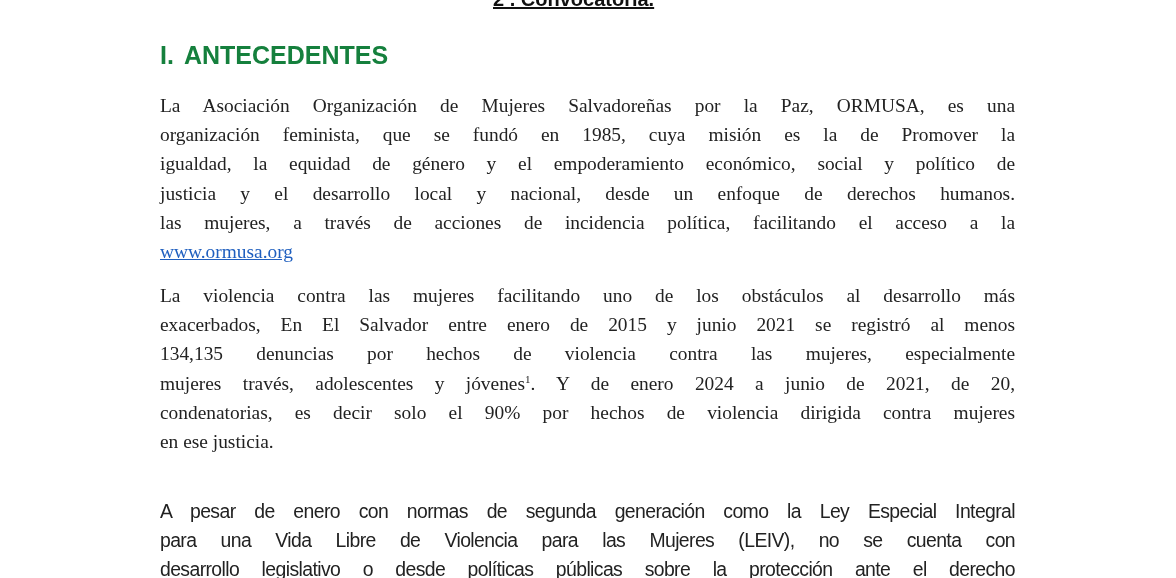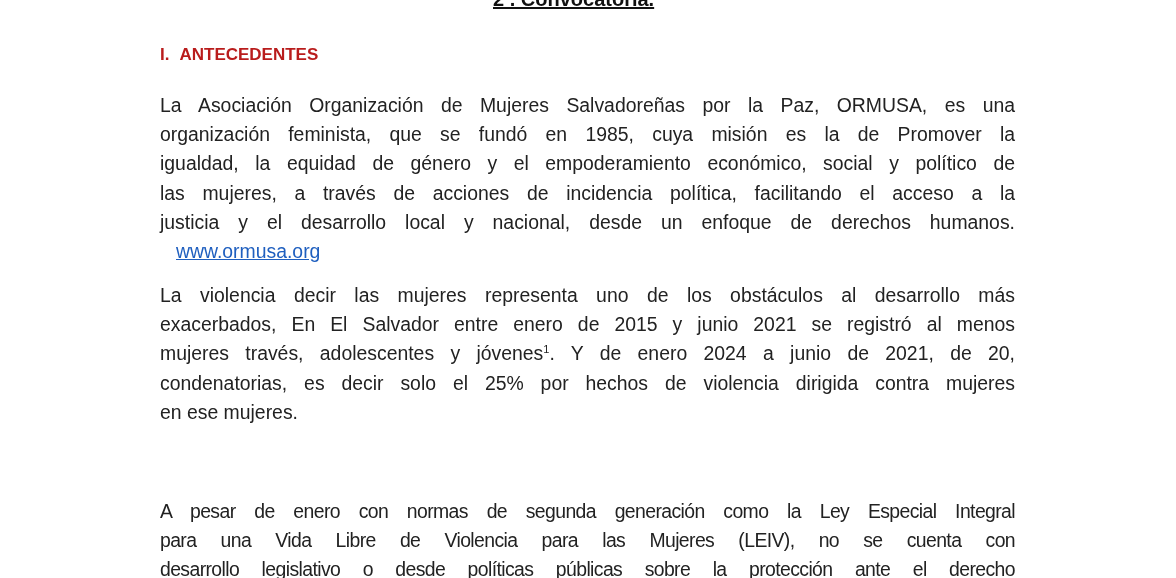--- a/index.html
+++ b/index.html
@@ -32,35 +32,36 @@
       text-decoration: underline;
       text-decoration-thickness: 2px;
       text-underline-offset: 1px;
       white-space: nowrap;
       color: #111;
     }
     .section-heading {
       position: absolute;
       left: 160px;
       top: 43px;
-      font-size: 17px;
+      font-size: 25px;
       font-weight: bold;
       line-height: 24px;
       white-space: nowrap;
-      color: #b91c1c;
+      color: #15803d;
     }
     .section-heading .num { margin-right: 10px; }
     .para {
       position: absolute;
       left: 160px;
       width: 855px;
       font-size: 19.4px;
       line-height: 29.2px;
       text-align: justify;
       color: #222;
+      font-family: Liberation Serif, serif;
     }
     .para .line {
       display: block;
       text-align: justify;
       text-align-last: justify;
       white-space: nowrap;
     }
     .para .line.last {
       text-align-last: left;
     }
@@ -70,50 +71,50 @@
       top: 497px;
       font-family: "Liberation Sans", sans-serif;
       letter-spacing: -0.6px;
       transform: scaleX(1.0);
     }
     .link {
       color: #1f5fbf;
       text-decoration: underline;
       text-decoration-color: #1f5fbf;
       cursor: pointer;
-      margin-left: 16px;
     }
     sup { font-size: 11px; line-height: 0; }
   </style>
 </head>
 <body>
 
 <div class="page">
 
   <div class="doc-title">2 . Convocatoria.</div>
 
   <div class="section-heading">
     <span class="num">I.</span><span>ANTECEDENTES</span>
   </div>
 
   <div class="para p1">
     <span class="line">La Asociación Organización de Mujeres Salvadoreñas por la Paz, ORMUSA, es una</span>
     <span class="line">organización feminista, que se fundó en 1985, cuya misión es la de Promover la</span>
     <span class="line">igualdad, la equidad de género y el empoderamiento económico, social y político de</span>
+    <span class="line">justicia y el desarrollo local y nacional, desde un enfoque de derechos humanos.</span>
     <span class="line">las mujeres, a través de acciones de incidencia política, facilitando el acceso a la</span>
-    <span class="line">justicia y el desarrollo local y nacional, desde un enfoque de derechos humanos.</span>
     <span class="line last"><a class="link">www.ormusa.org</a></span>
   </div>
 
   <div class="para p2">
-    <span class="line">La violencia decir las mujeres representa uno de los obstáculos al desarrollo más</span>
+    <span class="line">La violencia contra las mujeres facilitando uno de los obstáculos al desarrollo más</span>
     <span class="line">exacerbados, En El Salvador entre enero de 2015 y junio 2021 se registró al menos</span>
+    <span class="line">134,135 denuncias por hechos de violencia contra las mujeres, especialmente</span>
     <span class="line"><span>mujeres través, adolescentes y jóvenes</span><sup>1</sup><span>. Y de enero 2024 a junio de 2021, de 20,</span></span>
-    <span class="line">condenatorias, es decir solo el 25% por hechos de violencia dirigida contra mujeres</span>
-    <span class="line last">en ese mujeres.</span>
+    <span class="line">condenatorias, es decir solo el 90% por hechos de violencia dirigida contra mujeres</span>
+    <span class="line last">en ese justicia.</span>
   </div>
 
   <div class="para p3">
     <span class="line">A pesar de enero con normas de segunda generación como la Ley Especial Integral</span>
     <span class="line">para una Vida Libre de Violencia para las Mujeres (LEIV), no se cuenta con</span>
     <span class="line">desarrollo legislativo o desde políticas públicas sobre la protección ante el derecho</span>
   </div>
 
 </div>
 

